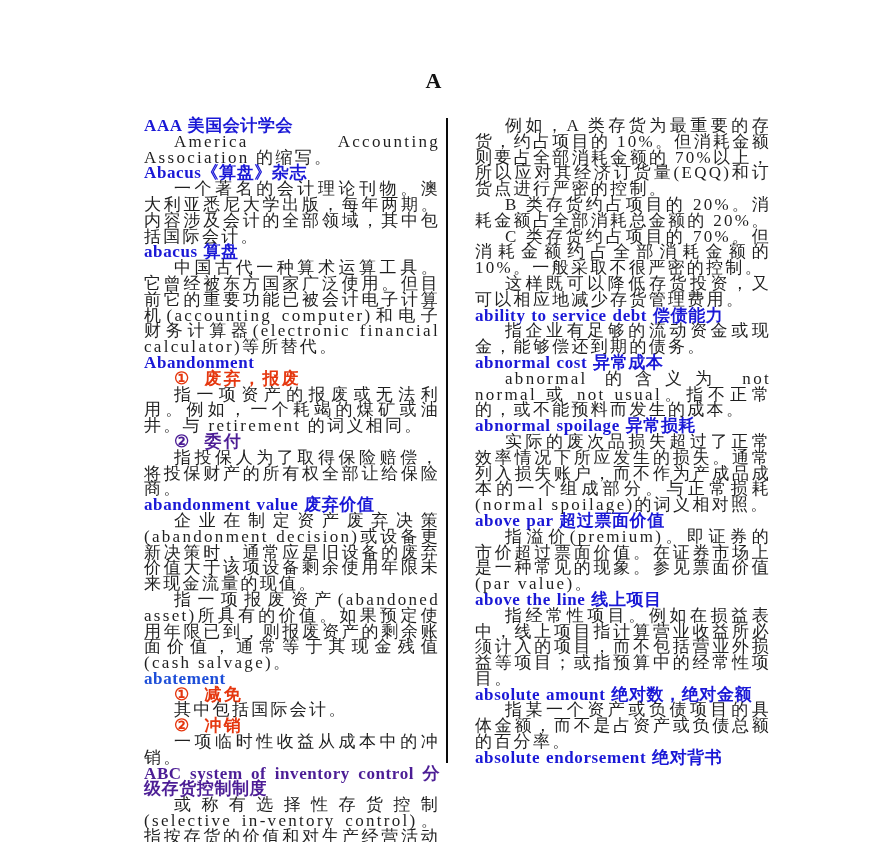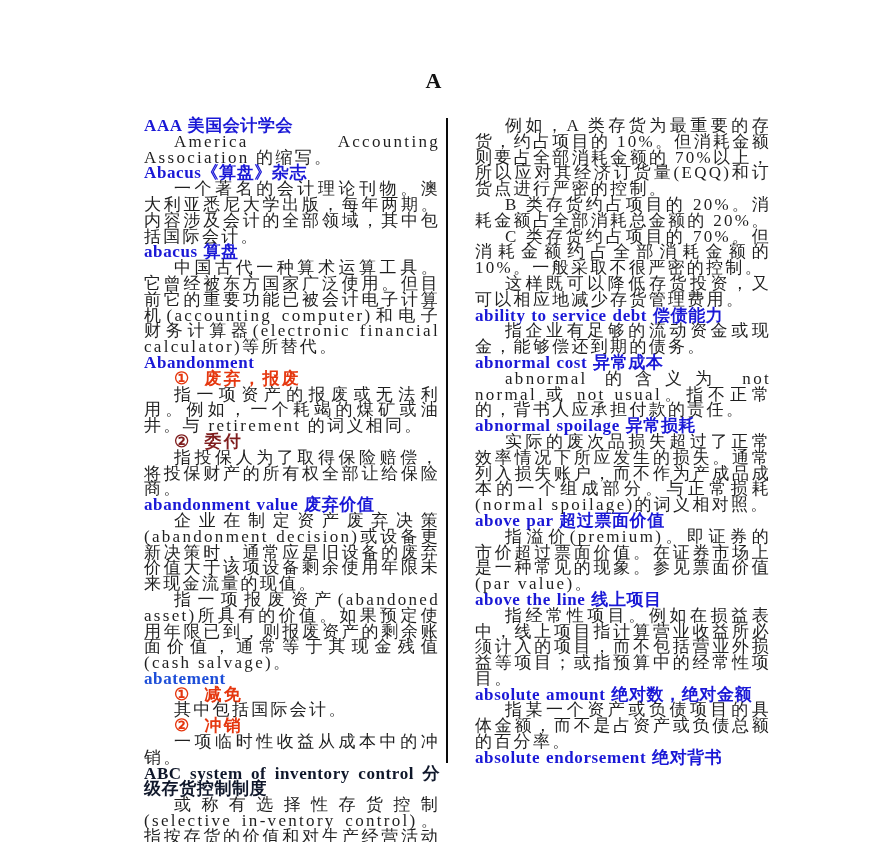--- a/index.html
+++ b/index.html
@@ -57,43 +57,43 @@
     <div class="col">
         <div class="headword" style="color: rgb(26, 24, 214);">AAA 美国会计学会</div>
         <div class="para">America Accounting Association 的缩写。</div>
         <div class="headword" style="color: rgb(26, 24, 214);">Abacus《算盘》杂志</div>
         <div class="para">一个著名的会计理论刊物。澳大利亚悉尼大学出版，每年两期。内容涉及会计的全部领域，其中包括国际会计。</div>
         <div class="headword" style="color: rgb(26, 24, 214);">abacus 算盘</div>
         <div class="para">中国古代一种算术运算工具。它曾经被东方国家广泛使用。但目前它的重要功能已被会计电子计算机(accounting computer)和电子财务计算器(electronic financial calculator)等所替代。</div>
         <div class="headword" style="color: rgb(26, 24, 214);">Abandonment</div>
         <div class="sense" style="color: rgb(229, 55, 15);"><span class="sense-num">①</span><span>废弃，报废</span></div>
         <div class="para">指一项资产的报废或无法利用。例如，一个耗竭的煤矿或油井。与 retirement 的词义相同。</div>
-        <div class="sense" style="color: #7f1d1d;"><span class="sense-num">②</span><span>委付</span></div>
+        <div class="sense" style="color: #4c1d95;"><span class="sense-num">②</span><span>委付</span></div>
         <div class="para">指投保人为了取得保险赔偿，将投保财产的所有权全部让给保险商。</div>
         <div class="headword" style="color: rgb(26, 24, 214);">abandonment value 废弃价值</div>
         <div class="para">企业在制定资产废弃决策(abandonment decision)或设备更新决策时，通常应是旧设备的废弃价值大于该项设备剩余使用年限未来现金流量的现值。</div>
         <div class="para">指一项报废资产(abandoned asset)所具有的价值。如果预定使用年限已到，则报废资产的剩余账面价值，通常等于其现金残值(cash salvage)。</div>
         <div class="headword" style="color: #1d4ed8;">abatement</div>
         <div class="sense" style="color: rgb(229, 55, 15);"><span class="sense-num">①</span><span>减免</span></div>
         <div class="para">其中包括国际会计。</div>
         <div class="sense" style="color: rgb(229, 55, 15);"><span class="sense-num">②</span><span>冲销</span></div>
         <div class="para">一项临时性收益从成本中的冲销。</div>
-        <div class="headword" style="color: #0f172a;">ABC system of inventory control 分级存货控制制度</div>
+        <div class="headword" style="color: #4c1d95;">ABC system of inventory control 分级存货控制制度</div>
         <div class="para">或称有选择性存货控制(selective in-ventory control)。指按存货的价值和对生产经营活动的重要程度，将存货划分为 A、B、C 三类进行分别管理。</div>
       </div>
     <div class="divider"></div>
     <div class="col">
         <div class="para">例如，A 类存货为最重要的存货，约占项目的 10%。但消耗金额则要占全部消耗金额的 70%以上，所以应对其经济订货量(EQQ)和订货点进行严密的控制。</div>
         <div class="para">B 类存货约占项目的 20%。消耗金额占全部消耗总金额的 20%。</div>
         <div class="para">C 类存货约占项目的 70%。但消耗金额约占全部消耗金额的 10%。一般采取不很严密的控制。</div>
         <div class="para">这样既可以降低存货投资，又可以相应地减少存货管理费用。</div>
         <div class="headword" style="color: rgb(26, 24, 214);">ability to service debt 偿债能力</div>
         <div class="para">指企业有足够的流动资金或现金，能够偿还到期的债务。</div>
         <div class="headword" style="color: rgb(26, 24, 214);">abnormal cost 异常成本</div>
-        <div class="para">abnormal 的含义为 not normal 或 not usual。指不正常的，背书人应承担付款的责任。</div>
+        <div class="para">abnormal 的含义为 not normal 或 not usual。指不正常的，或不能预料而发生的成本。</div>
         <div class="headword" style="color: rgb(26, 24, 214);">abnormal spoilage 异常损耗</div>
         <div class="para">实际的废次品损失超过了正常效率情况下所应发生的损失。通常列入损失账户，而不作为产成品成本的一个组成部分。与正常损耗(normal spoilage)的词义相对照。</div>
         <div class="headword" style="color: rgb(26, 24, 214);">above par 超过票面价值</div>
         <div class="para">指溢价(premium)。即证券的市价超过票面价值。在证券市场上是一种常见的现象。参见票面价值(par value)。</div>
         <div class="headword" style="color: rgb(26, 24, 214);">above the line 线上项目</div>
         <div class="para">指经常性项目。例如在损益表中，线上项目指计算营业收益所必须计入的项目，而不包括营业外损益等项目；或指预算中的经常性项目。</div>
         <div class="headword" style="color: rgb(26, 24, 214);">absolute amount 绝对数，绝对金额</div>
         <div class="para">指某一个资产或负债项目的具体金额，而不是占资产或负债总额的百分率。</div>
         <div class="headword" style="color: rgb(26, 24, 214);">absolute endorsement 绝对背书</div>
       </div>

